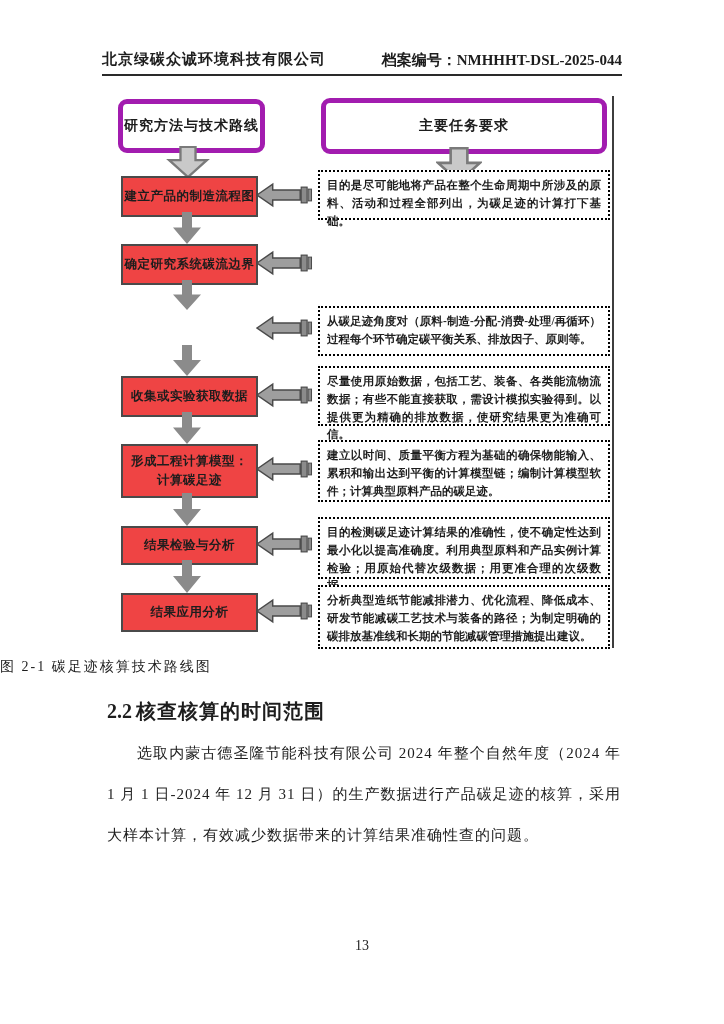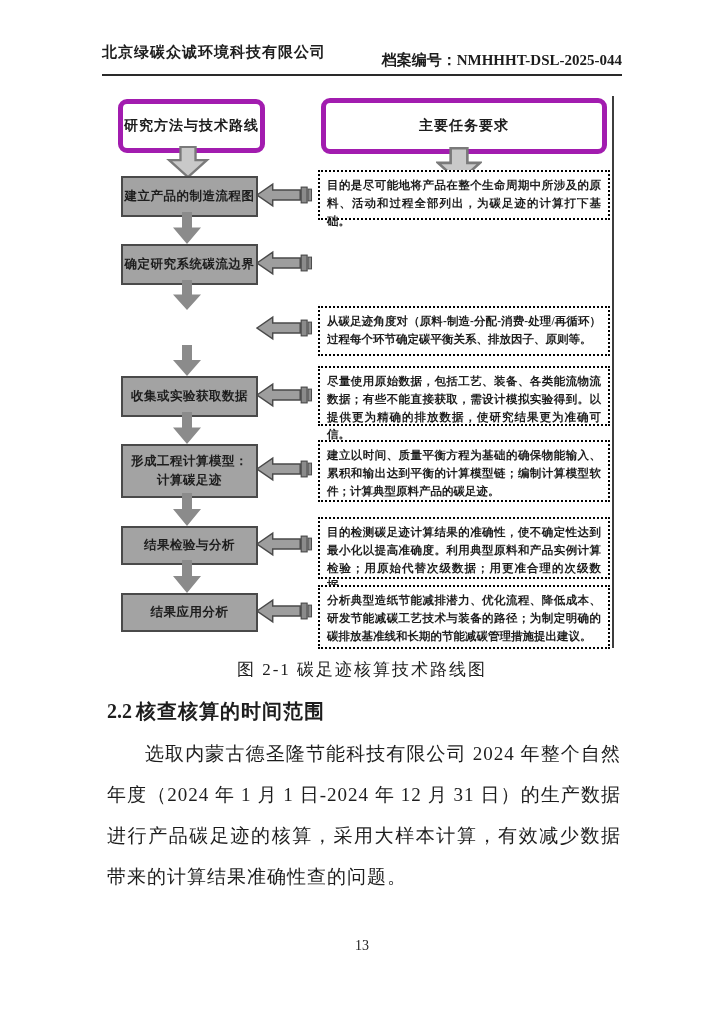--- a/index.html
+++ b/index.html
@@ -4,53 +4,53 @@
 <style>
   html,body{margin:0;padding:0;background:#9e9e9e;}
   .page{
     position:relative;width:724px;height:1024px;background:#ffffff;
     margin:0 auto;overflow:hidden;
     font-family:"Liberation Serif","DejaVu Serif",serif;color:#1d1d1d;
   }
   
   .header{position:absolute;left:102px;top:46px;width:520px;height:28px;
     border-bottom:2px solid #2a2a2a;display:flex;justify-content:space-between;align-items:flex-end;}
-  .header .co{font-size:15px;font-weight:600;letter-spacing:1px;padding-bottom:12px;}
+  .header .co{font-size:15px;font-weight:600;letter-spacing:1px;padding-bottom:5px;}
   .header .arch{font-size:15px;font-weight:600;padding-bottom:4px;}
   
   .fc{position:absolute;left:0;top:0;width:724px;height:660px;}
   .vline{position:absolute;left:612px;top:96px;width:2px;height:552px;background:#3d3d3d;}
   .titlebox{position:absolute;border:5px solid #a21caf;border-radius:9px;background:#fff;
     display:flex;align-items:center;justify-content:center;font-size:14px;font-weight:700;letter-spacing:1px;}
   .t-left{left:118px;top:99px;width:137px;height:44px;}
   .t-right{left:321px;top:98px;width:276px;height:46px;}
-  .step{position:absolute;left:121px;width:133px;background:#a3a3a3;border:2px solid #4a4a4a;
+  .step{position:absolute;left:121px;width:133px;background:#ef4444;border:2px solid #4a4a4a;
     display:flex;align-items:center;justify-content:center;text-align:center;
     font-size:12.5px;font-weight:700;letter-spacing:0.5px;white-space:pre-line;line-height:1.5;}
   .s1{top:176px;height:37px}.s2{top:244px;height:37px}.s3{top:310px;height:36px}
   .s4{top:376px;height:37px}.s5{top:444px;height:50px}.s6{top:526px;height:35px}.s7{top:593px;height:35px}
   .task{position:absolute;left:318px;width:274px;border:2px dotted #000;background:#fff;
     padding:5px 7px;font-size:11.5px;font-weight:700;line-height:1.55;text-align:justify;}
   .k1{top:170px;height:36px}.k2{top:236px;height:42px}.k3{top:306px;height:36px}
   .k4{top:366px;height:46px}.k5{top:440px;height:48px}.k6{top:517px;height:48px}.k7{top:585px;height:50px}
   .darrow{position:absolute;left:172px;width:30px;}
   .a1{top:212px;height:33px}.a2{top:280px;height:31px}.a3{top:345px;height:32px}
   .a4{top:412px;height:33px}.a5{top:493px;height:34px}.a6{top:560px;height:34px}
   .fancy{position:absolute;width:46px;height:32px;}
   .f-left{left:165px;top:146px;}
   .f-right{left:436px;top:147px;height:36px;}
   .harrow{position:absolute;left:256px;width:57px;height:26px;}
   .h1{top:182px}.h2{top:250px}.h3{top:315px}.h4{top:382px}
   .h5{top:456px}.h6{top:531px}.h7{top:598px}
   
-  .caption{position:absolute;left:0;top:658px;width:724px;text-align:center;
-    font-size:17px;letter-spacing:2px;}
+  .caption{position:absolute;left:0;top:658px;width:724px;
+    font-size:14px;letter-spacing:2px;}
   .sec-head{position:absolute;left:107px;top:698px;font-size:20px;font-weight:700;letter-spacing:1px;}
   .sec-head .num{margin-right:4px;letter-spacing:0;}
-  .body-par{position:absolute;left:107px;top:733px;width:514px;font-size:19px;
+  .body-par{position:absolute;left:107px;top:733px;width:514px;font-size:15px;
     line-height:41px;text-align:justify;text-indent:2em;letter-spacing:1px;}
   .pageno{position:absolute;left:0;top:938px;width:724px;text-align:center;font-size:14px;}
 </style>
 </head>
 <body>
 
 <div class="page">
 
   <div class="header">
     <span class="co">北京绿碳众诚环境科技有限公司</span>

